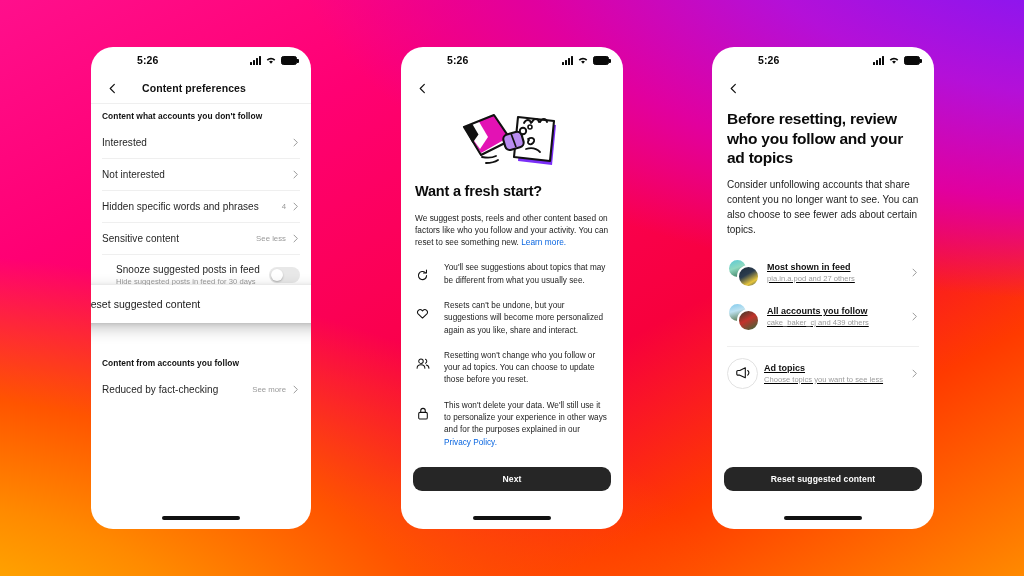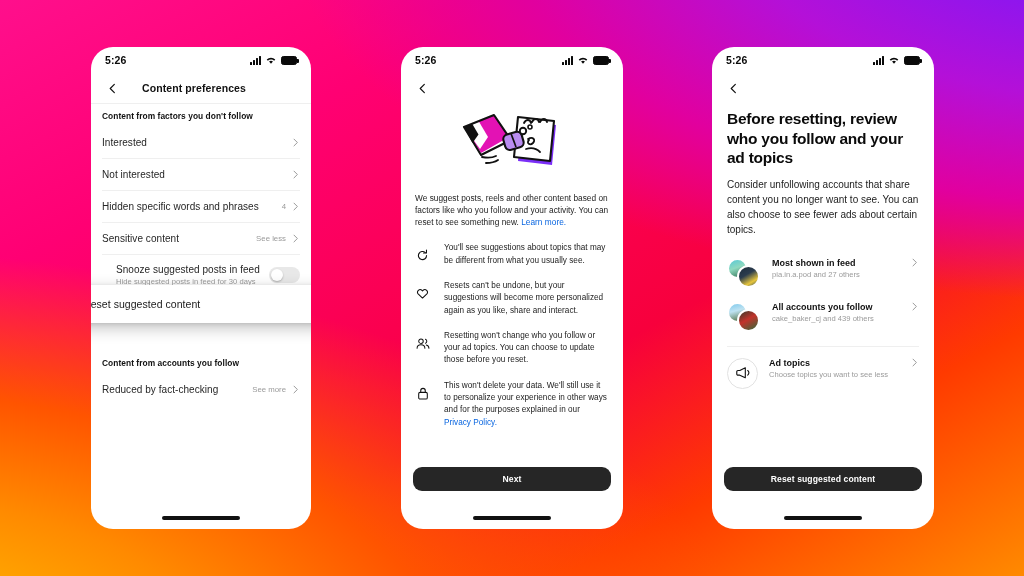--- a/index.html
+++ b/index.html
@@ -25,21 +25,21 @@
   }
   #phone-1 { left: 91px;  top: 47px; width: 220px; height: 482px; }
   #phone-2 { left: 401px; top: 47px; width: 222px; height: 482px; }
   #phone-3 { left: 712px; top: 47px; width: 222px; height: 482px; }
 
   
   .statusbar {
     height: 26px; padding: 0 14px;
     display: flex; align-items: center; justify-content: space-between;
   }
-  .status-time { font-size: 10.5px; font-weight: 700; color: #0a0a0a; letter-spacing: .1px; }
+  .status-time { font-size: 10.5px; font-weight: 700; color: #0a0a0a; letter-spacing: .1px; margin-left: 32px; }
   .status-icons { display: flex; align-items: flex-end; gap: 4px; }
   .sig { display: flex; align-items: flex-end; gap: 1px; height: 9px; }
   .sig i { display: block; width: 2px; background: #0a0a0a; border-radius: .5px; }
   .sig i:nth-child(1) { height: 3px; }
   .sig i:nth-child(2) { height: 5px; }
   .sig i:nth-child(3) { height: 7px; }
   .sig i:nth-child(4) { height: 9px; }
   .batt {
     width: 16px; height: 8.5px; border: 1.3px solid #0a0a0a; border-radius: 2.4px;
     position: relative; background: #0a0a0a;
@@ -122,21 +122,21 @@
     position: absolute; left: 50%; transform: translateX(-50%);
     bottom: 9px; width: 78px; height: 3.6px; border-radius: 3px; background: #111;
   }
 
   
   .p3-body { padding: 6px 15px 0; }
   .h1-big { font-size: 15.5px; font-weight: 700; color: #0a0a0a; line-height: 1.26; letter-spacing: -.25px; }
   .p3-para { font-size: 10px; color: #1c1c1c; line-height: 1.5; margin-top: 9px; }
 
   .alist { margin-top: 14px; display: flex; flex-direction: column; }
-  .arow { display: flex; align-items: flex-start; gap: 11px; padding: 7px 0; }
+  .arow { display: flex; align-items: center; gap: 6px; padding: 7px 0; text-decoration: underline; }
   .avatars { position: relative; width: 34px; height: 30px; flex-shrink: 0; }
   .av { position: absolute; border-radius: 50%; border: 2px solid #fff; overflow: hidden; }
   .av.back { width: 21px; height: 21px; left: 0; top: 0; }
   .av.front { width: 23px; height: 23px; left: 10px; top: 7px; }
   .arow-txt { flex: 1; min-width: 0; display: flex; flex-direction: column; gap: 2px; }
   .arow-title { font-size: 9px; font-weight: 700; color: #111; }
   .arow-sub { font-size: 7.6px; color: #9a9a9a; }
   .p3-div { height: 1px; background: #efefef; margin: 7px 0 4px; }
   .megaphone {
     width: 31px; height: 31px; border-radius: 50%; border: 1px solid #e2e2e2;
@@ -167,21 +167,21 @@
   <div class="navbar">
     <span class="back">
       <svg width="11" height="11" viewBox="0 0 12 12">
           <path d="M8 1.5 3.5 6 8 10.5" fill="none" stroke="#111" stroke-width="1.3" stroke-linecap="round" stroke-linejoin="round"></path>
         </svg>
     </span>
     <span class="nav-title">Content preferences</span>
   </div>
   <div class="divider" style="margin:0"></div>
 
-  <div class="sec-head">Content from factors you don't follow</div>
+  <div class="sec-head">Content what accounts you don't follow</div>
 
   <div class="row">
     <span class="row-label">Interested</span>
     <span class="row-right">
       <svg class="chev" viewBox="0 0 12 12">
           <path d="M4 1.5 8.5 6 4 10.5" fill="none" stroke="currentColor" stroke-width="1.2" stroke-linecap="round" stroke-linejoin="round"></path>
         </svg>
     </span>
   </div>
   <div class="divider"></div>
@@ -291,20 +291,21 @@
         <path d="M55 26.5 60 40" stroke="#111" stroke-width="1.7"></path>
         <path d="M26 50c5 1 10 1 14-1M30 56c5 0 9-1 12-3" stroke="#111" stroke-width="1.9" stroke-linecap="round" fill="none"></path>
         <path d="M68 16c2-4 6-4 7 0M76 15c2-4 6-4 7 0M84 15c2-4 6-4 7 0" stroke="#111" stroke-width="1.9" fill="none" stroke-linecap="round"></path>
         <circle cx="67" cy="24" r="3.2" fill="#fff" stroke="#111" stroke-width="1.9"></circle>
         <circle cx="74" cy="20" r="2" fill="#fff" stroke="#111" stroke-width="1.6"></circle>
         <path d="M72 32c5-3 8 1 5 4s-7 0-4-3" stroke="#111" stroke-width="1.8" fill="none" stroke-linecap="round"></path>
         <path d="M70 42c6-2 11 0 14 3" stroke="#111" stroke-width="1.8" fill="none" stroke-linecap="round"></path>
       </svg>
     </div>
 
+    <div class="h1-mid">Want a fresh start?</div>
 
     <p class="p2-para"><span>We suggest posts, reels and other content based on factors like who you follow and your activity. You can reset to see something new. </span><span class="lnk">Learn more.</span></p>
 
     <div class="bullets">
       <div class="bullet">
         <span class="bicon">
           <svg width="13" height="13" viewBox="0 0 16 16">
               <path d="M13 8a5 5 0 1 1-1.6-3.6" fill="none" stroke="currentColor" stroke-width="1.35" stroke-linecap="round"></path>
               <path d="M12.9 1.4v3.6H9.3" fill="none" stroke="currentColor" stroke-width="1.35" stroke-linecap="round" stroke-linejoin="round"></path>
             </svg>

